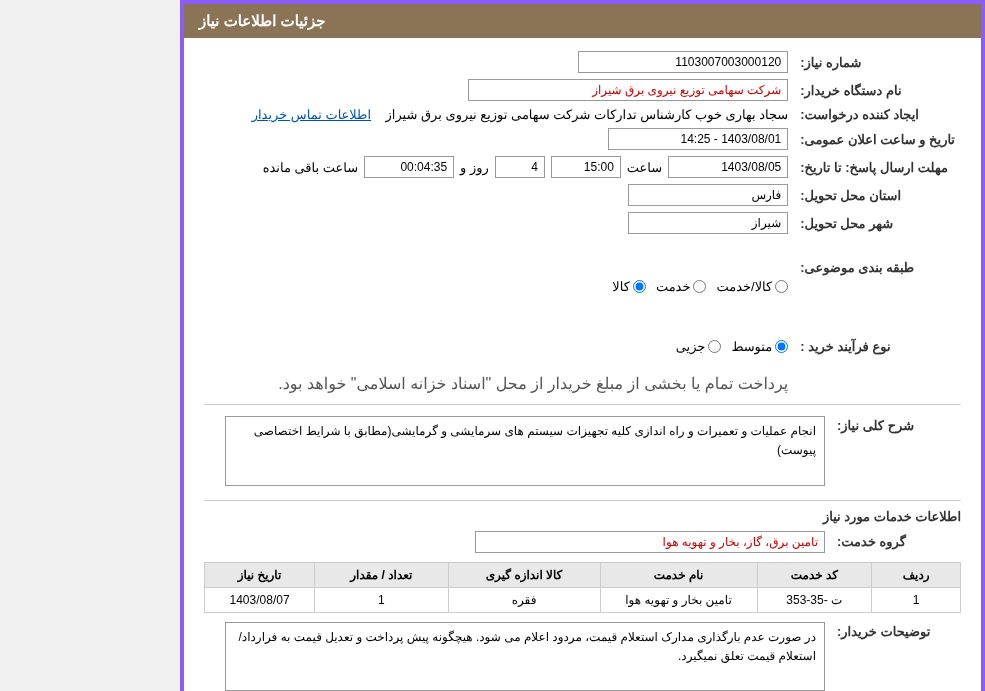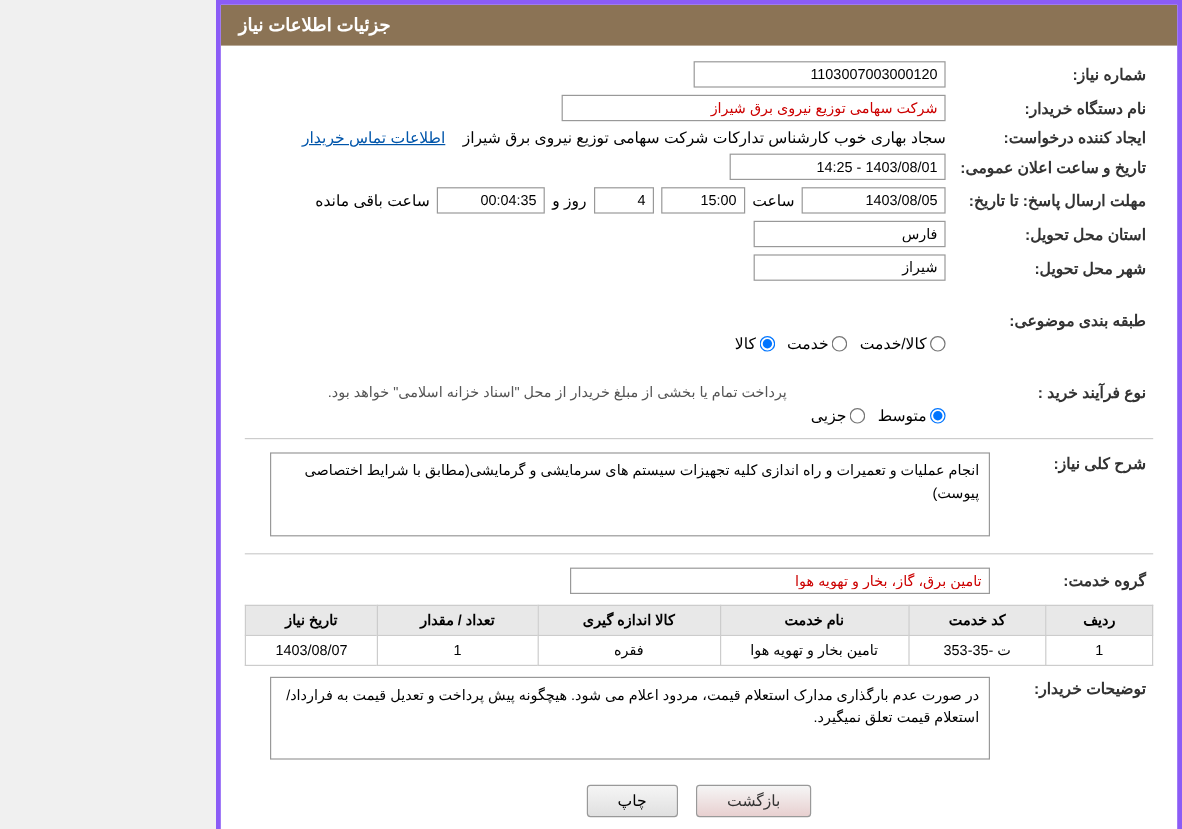--- a/index.html
+++ b/index.html
@@ -33,21 +33,21 @@
       border-collapse: collapse;
     }
     .form-table td {
       padding: 3px 6px;
       vertical-align: middle;
     }
     .label-cell {
       color: #333;
       font-weight: bold;
       white-space: nowrap;
-      text-align: right;
+      text-align: left;
       width: 130px;
     }
     .value-cell {
       text-align: right;
     }
     .input-box {
       border: 1px solid #999;
       background: #fff;
       padding: 3px 6px;
       font-size: 12px;
@@ -234,21 +234,21 @@
         <td class="value-cell">
           <div style="display:flex; align-items:center; gap:20px; flex-wrap:wrap;">
             <div class="radio-group">
               <label>
                 <input type="radio" name="ptype" checked="" style=""> متوسط
               </label>
               <label>
                 <input type="radio" name="ptype" style=""> جزیی
               </label>
             </div>
-            <span style="font-size:12px; color:#555;">پرداخت تمام یا بخشی از مبلغ خریدار از محل "اسناد خزانه اسلامی" خواهد بود.</span>
+            <span style="font-size:16px; color:#555;">پرداخت تمام یا بخشی از مبلغ خریدار از محل "اسناد خزانه اسلامی" خواهد بود.</span>
           </div>
         </td>
       </tr>
     </tbody>
       </table>
 
     <hr class="divider">
 
     <table class="form-table">
       <tbody>
@@ -256,20 +256,21 @@
         <td class="label-cell" style="vertical-align:top; padding-top:5px;">شرح کلی نیاز:</td>
         <td class="value-cell">
           <textarea class="textarea-box" rows="3" style="width: 600px;">انجام عملیات و تعمیرات و راه اندازی کلیه تجهیزات سیستم های سرمایشی و گرمایشی(مطابق با شرایط اختصاصی پیوست)</textarea>
         </td>
       </tr>
     </tbody>
       </table>
 
     <hr class="divider">
 
+    <div class="section-header">اطلاعات خدمات مورد نیاز</div>
 
     <table class="form-table">
       <tbody>
           <tr>
         <td class="label-cell">گروه خدمت:</td>
         <td class="value-cell">
           <input class="input-box" type="text" style="width: 350px; color: rgb(204, 0, 0);" value="تامین برق، گاز، بخار و تهویه هوا">
         </td>
       </tr>
     </tbody>

